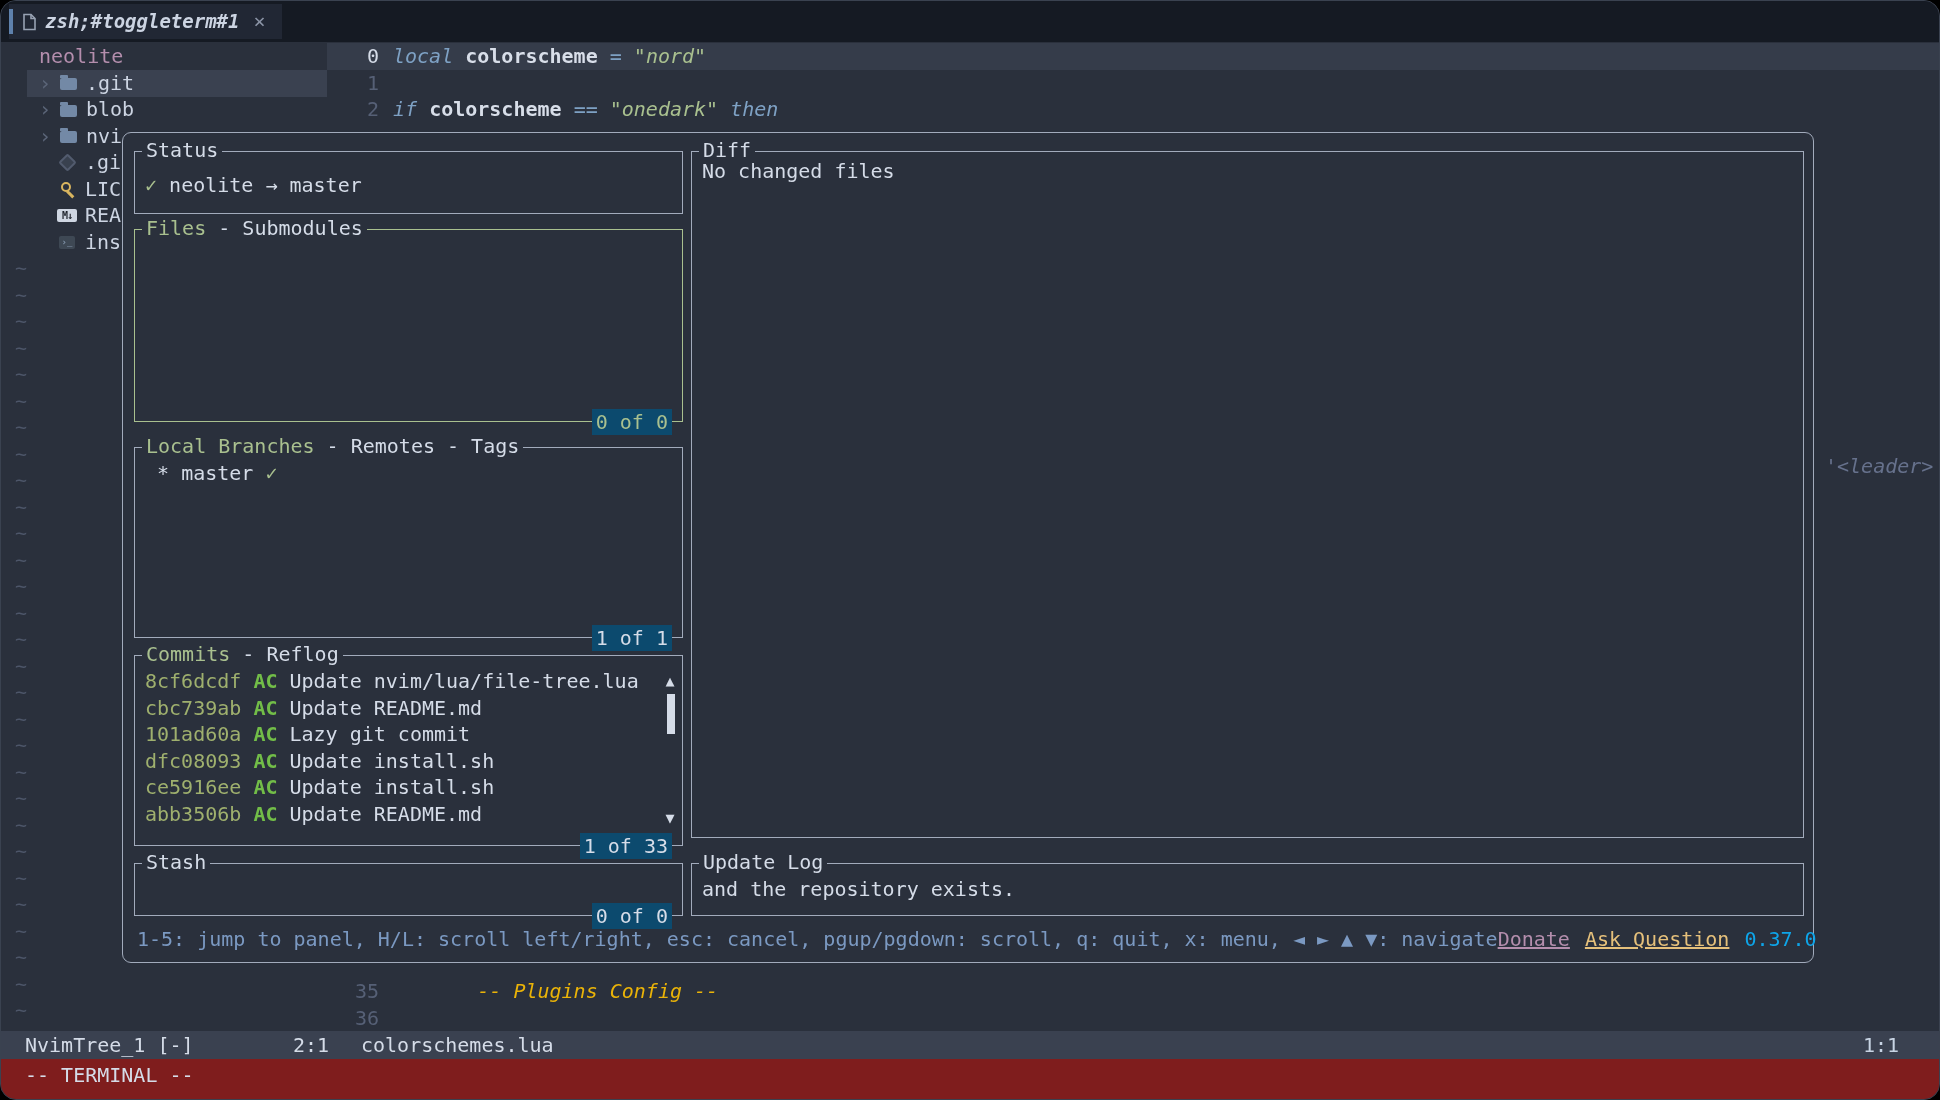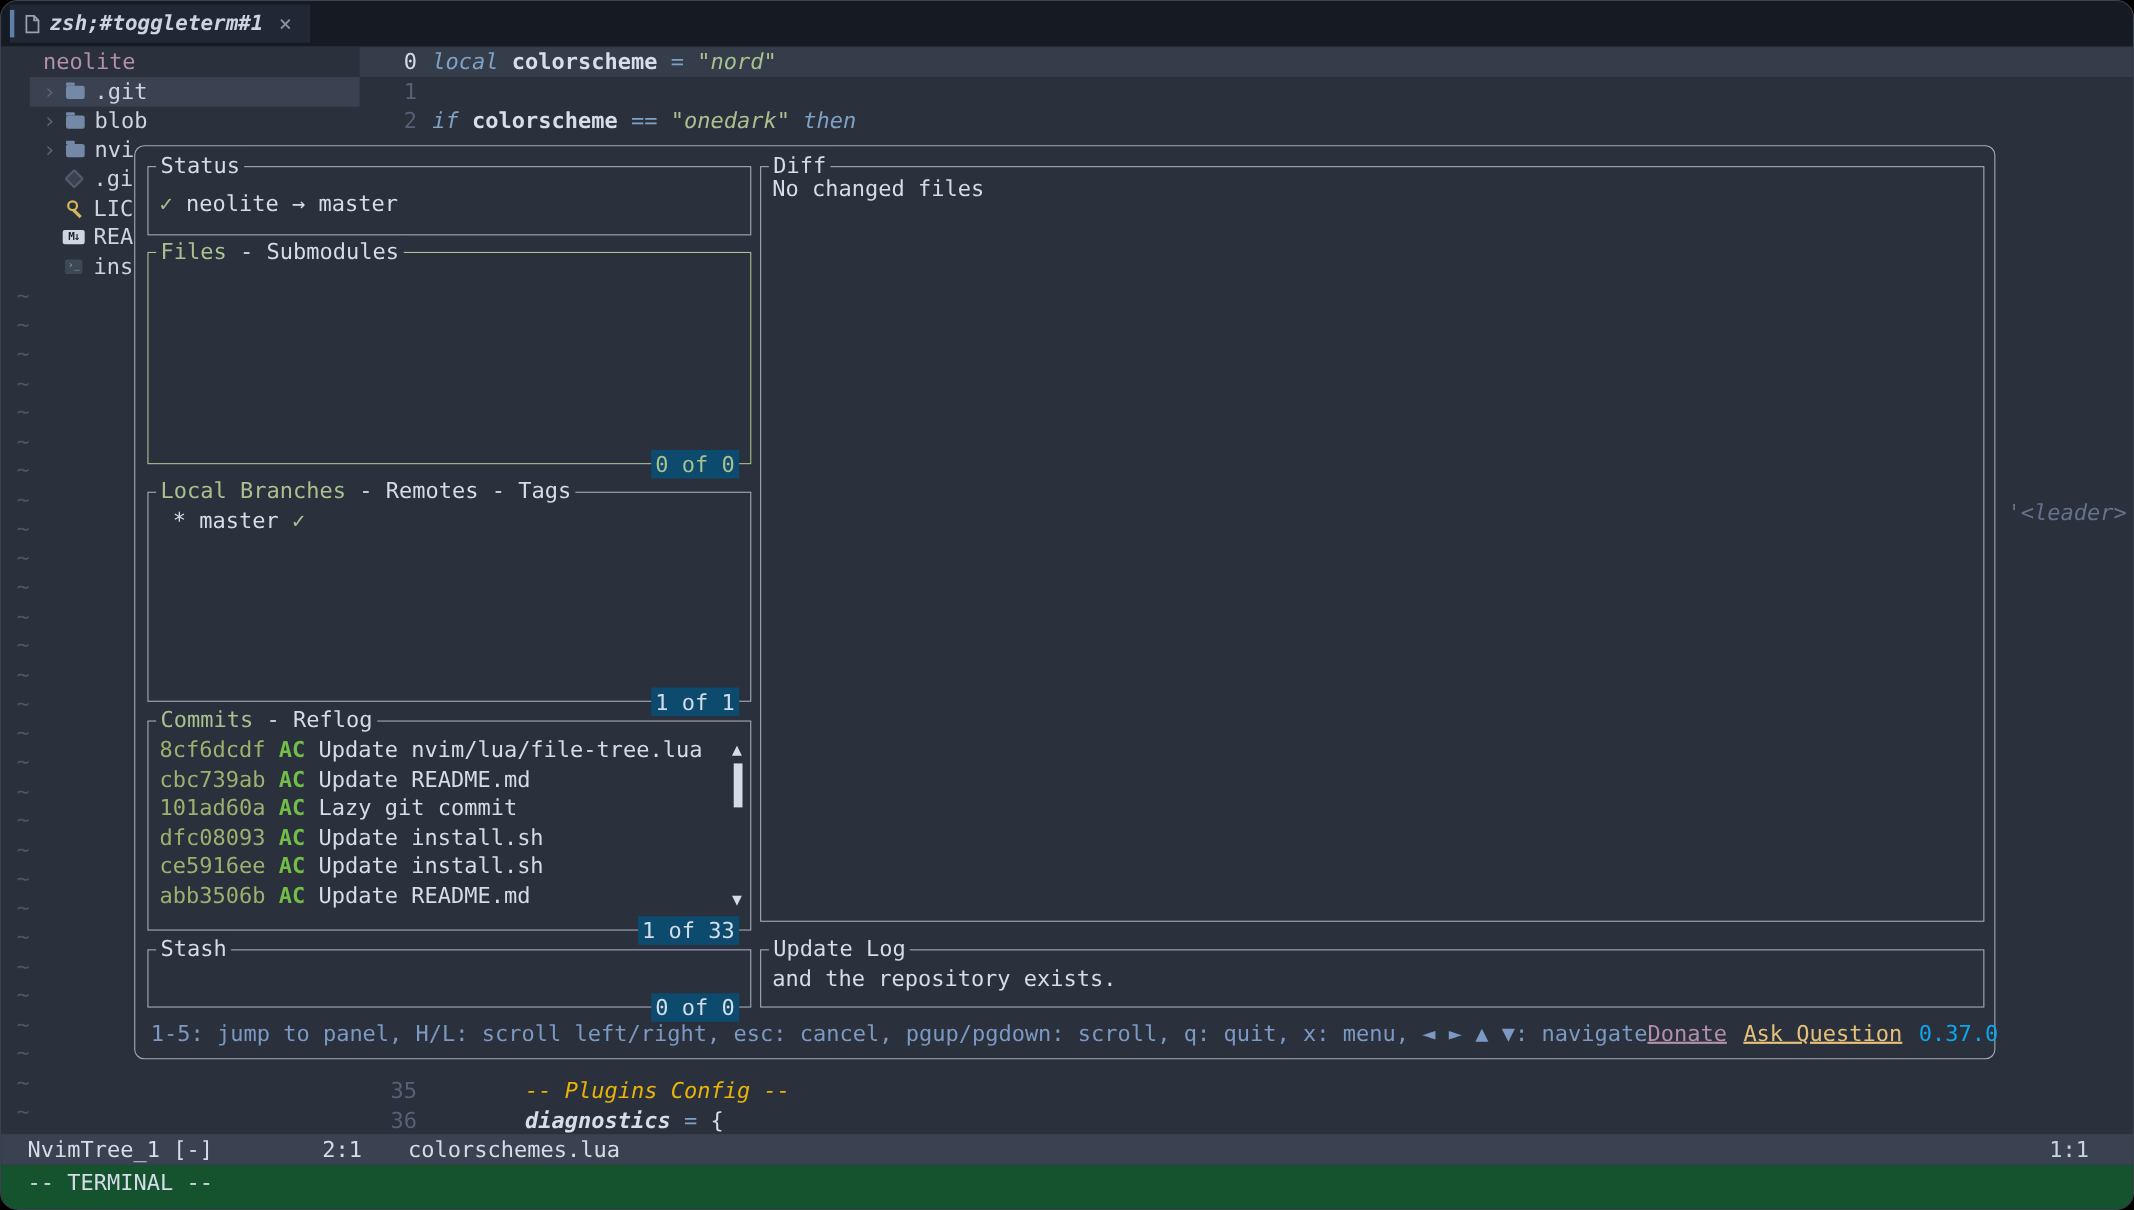--- a/index.html
+++ b/index.html
@@ -75,23 +75,23 @@
   .lg-links{display:flex;gap:15px;}
   .link-donate{color:#b48ead;text-decoration:underline;cursor:pointer;}
   .link-ask{color:#e5c07b;text-decoration:underline;cursor:pointer;}
   .version{color:#0ea5e9;}
 
   
   .statusline{position:absolute;left:0;right:0;top:1030px;height:28px;background:#3a4150;z-index:6;color:#d5dce8;}
   .statusline span{position:absolute;top:1px;white-space:pre;}
   .sl-buf{left:24px;}
   .sl-pos{left:292px;}
-  .sl-file{left:370px;}
+  .sl-file{left:360px;}
   .sl-rpos{right:40px;color:#c8d4e4;}
-  .cmdline{position:absolute;left:0;right:0;top:1058px;bottom:0;background:#14532d;z-index:6;}
+  .cmdline{position:absolute;left:0;right:0;top:1058px;bottom:0;background:#7f1d1d;z-index:6;}
   .mode{position:absolute;left:24px;top:3px;color:#d5dce8;white-space:pre;}
 </style>
 </head>
 <body>
 
 <div class="stage">
   <div class="window">
 
     <div class="tabbar">
       <div class="tab">
@@ -179,21 +179,21 @@
         <div class="tilde" style="top: 943px;">~</div>
         <div class="tilde" style="top: 969.5px;">~</div>
         <div class="tilde" style="top: 996px;">~</div>
       </div>
 
     <div id="editor">
         <div class="ed-line cur" style="top: 42px;"><span class="num">0</span><span class="kw">local </span><span class="id">colorscheme </span><span class="op">= </span><span class="str">"nord"</span></div>
         <div class="ed-line" style="top: 68.5px;"><span class="num">1</span></div>
         <div class="ed-line" style="top: 95px;"><span class="num">2</span><span class="kw">if </span><span class="id">colorscheme </span><span class="op">== </span><span class="str">"onedark" </span><span class="kw">then</span></div>
         <div class="ed-line" style="top: 977px;"><span class="num">35</span><span class="cmt">       -- Plugins Config --</span></div>
-        <div class="ed-line" style="top: 1003.5px;"><span class="num">36</span><span class="idbi">       diagnostics </span><span class="op">= </span><span class="plain">{</span></div>
+        <div class="ed-line" style="top: 1003.5px; flex-direction: column;"><span class="num">36</span><span class="idbi">       diagnostics </span><span class="op">= </span><span class="plain">{</span></div>
       </div>
     <div class="leader-frag">'&lt;leader&gt;</div>
 
     <div class="lg">
 
       <div class="panel" style="left:11px;top:18px;width:549px;height:63px;">
         <span class="ptitle">Status</span>
         <div class="pbody deep"><span class="check">✓</span><span> neolite → master</span></div>
       </div>
 

